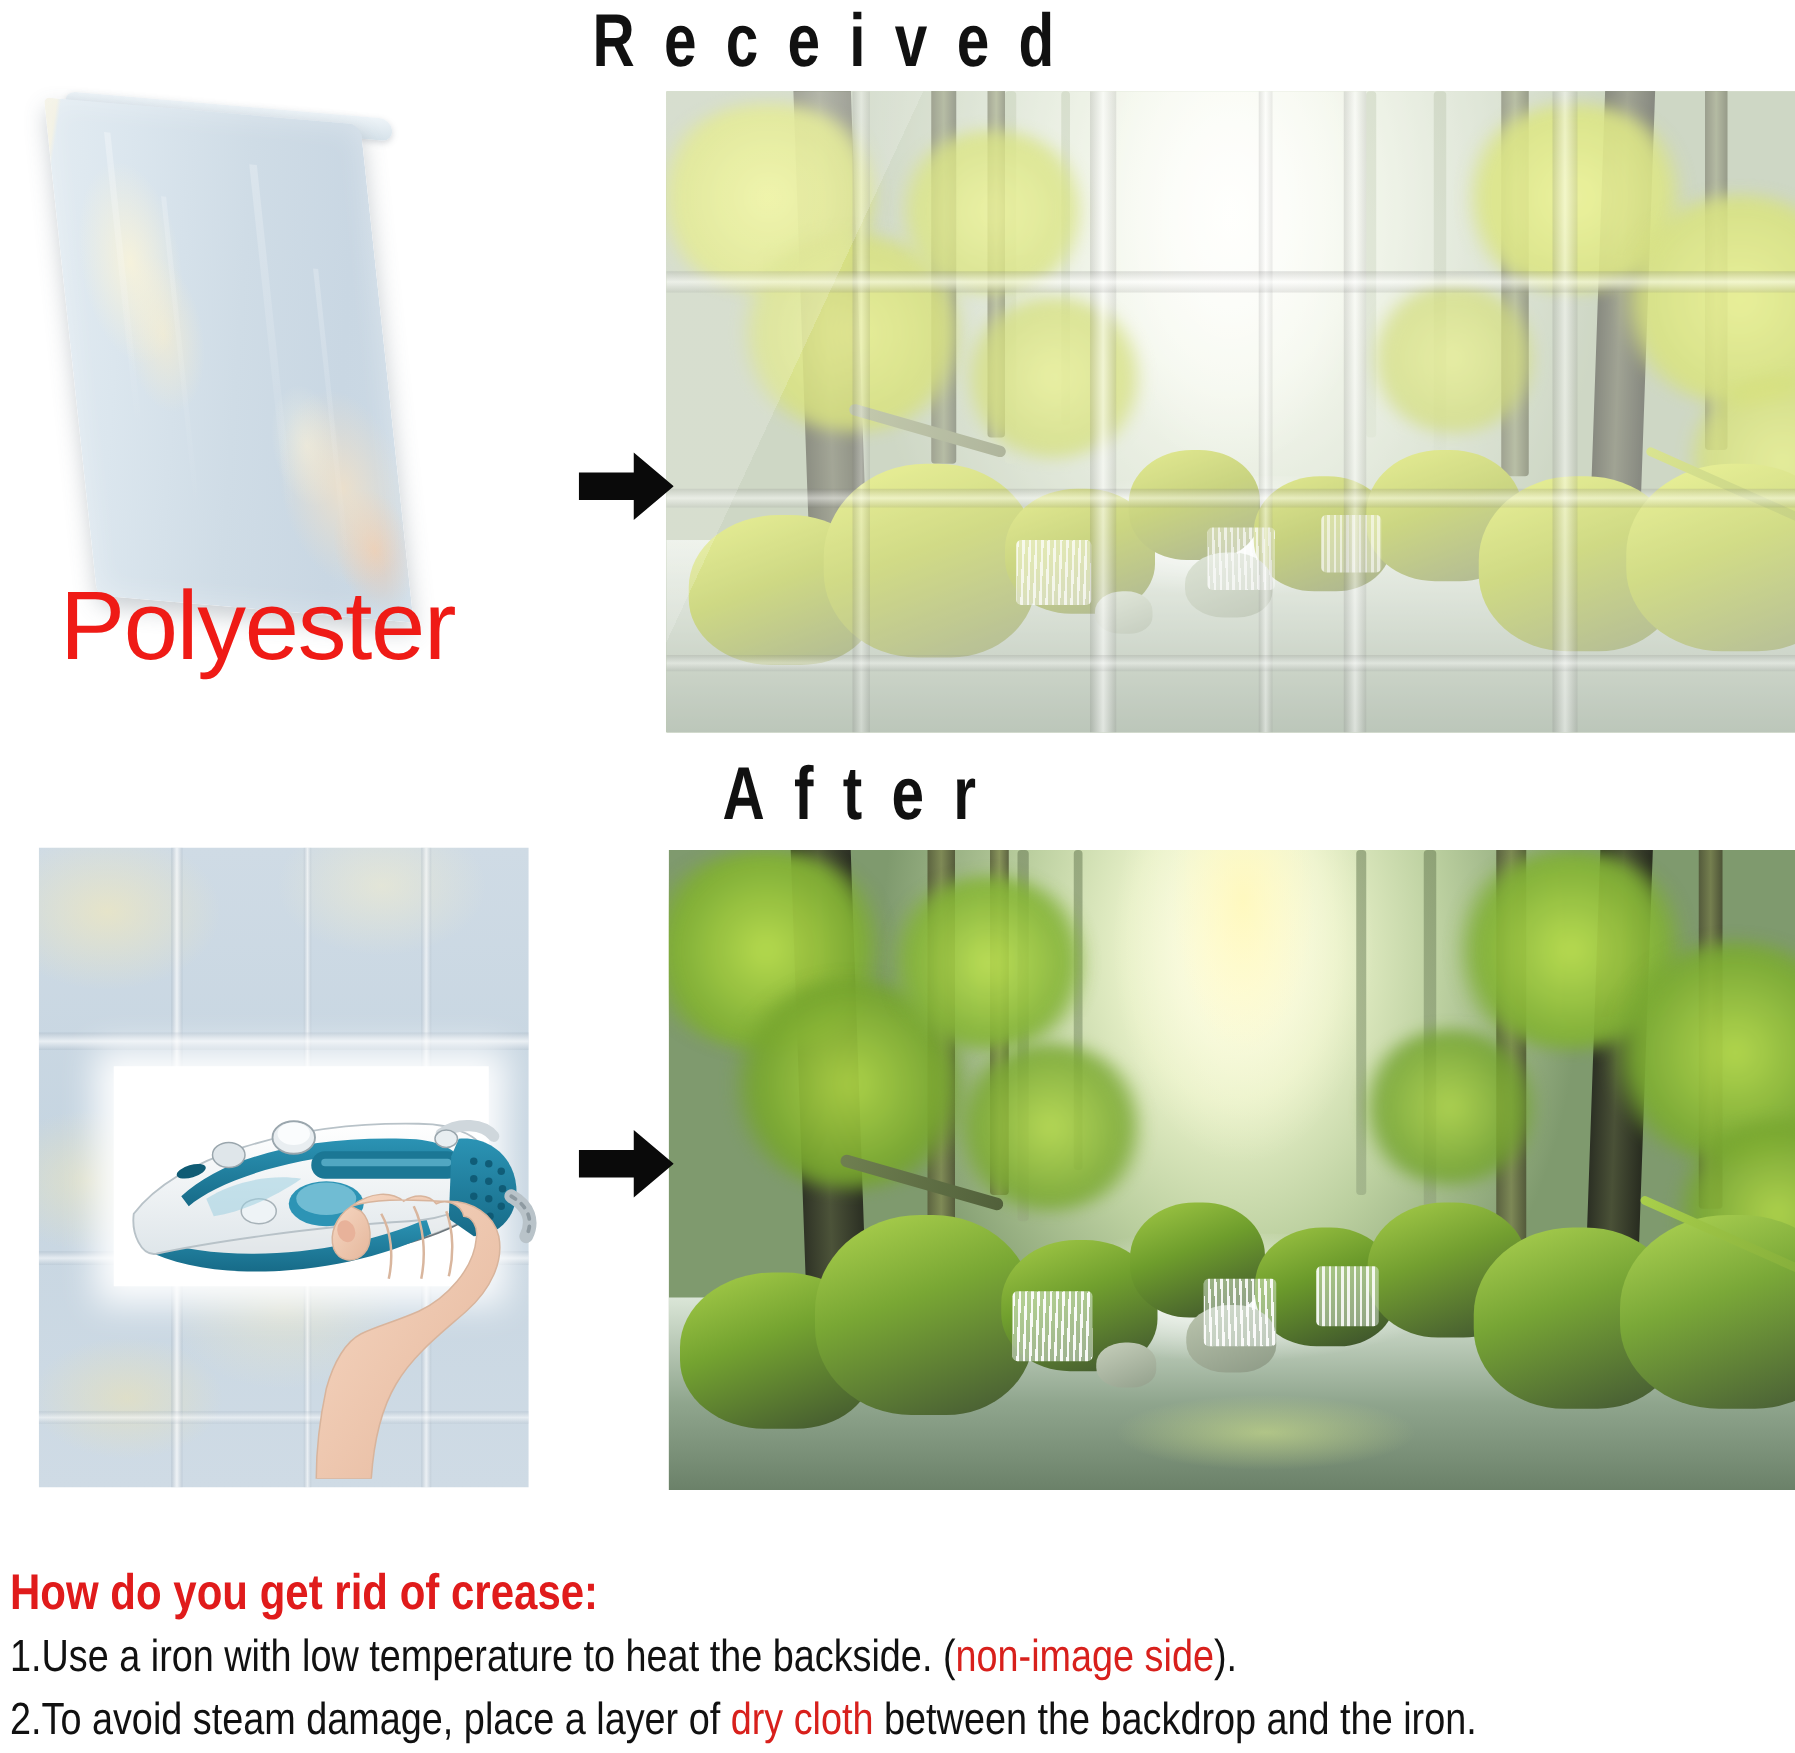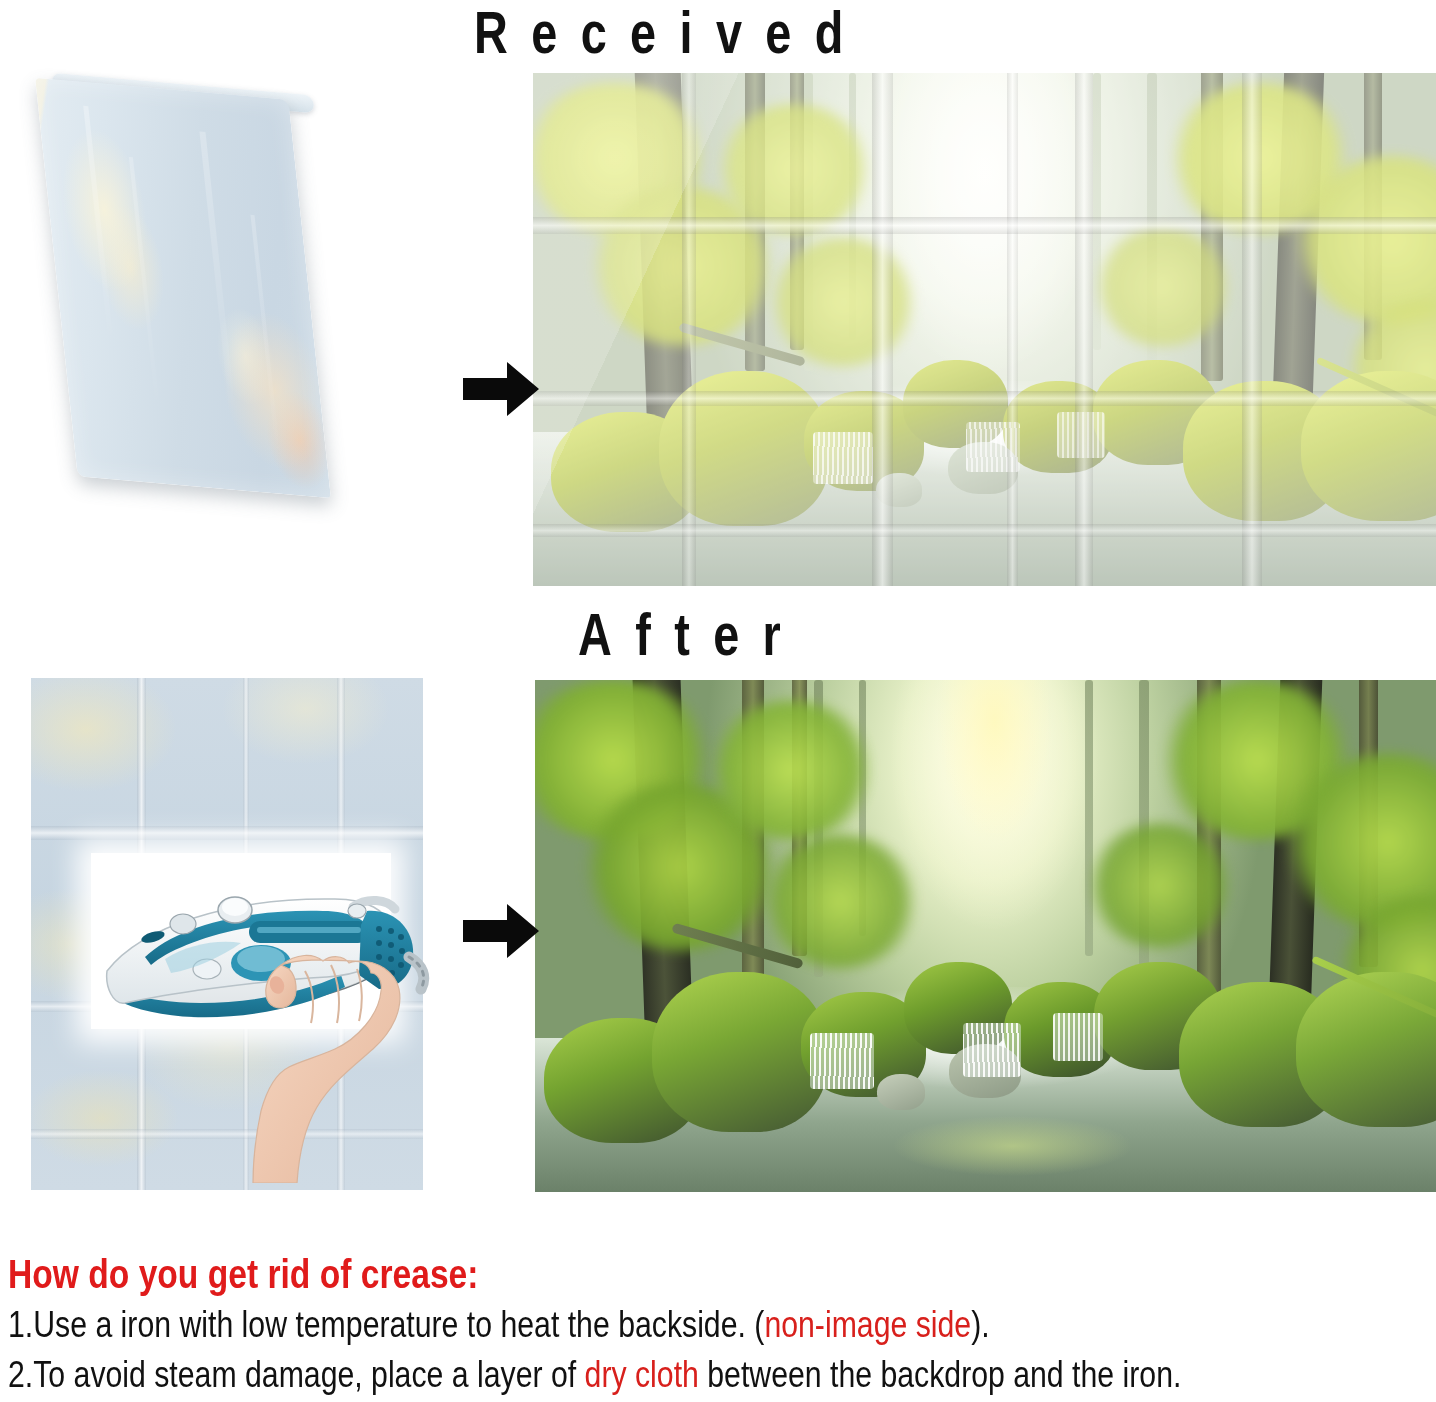--- a/index.html
+++ b/index.html
@@ -88,20 +88,21 @@
   <div id="roll-wrap">
     <div id="roll-top"></div>
     <div id="roll">
       <div class="roll-streak" style="left:18%;top:6%;width:5px;height:60%;opacity:.55;"></div>
       <div class="roll-streak" style="left:34%;top:18%;width:4px;height:64%;opacity:.4;"></div>
       <div class="roll-streak" style="left:63%;top:10%;width:6px;height:72%;opacity:.45;"></div>
       <div class="roll-streak" style="left:80%;top:30%;width:4px;height:60%;opacity:.4;"></div>
     </div>
   </div>
 
+  <div id="polyester">Polyester</div>
 
   <svg class="arrow" id="arrow-top" viewBox="0 0 76 62">
     <polygon points="0,20 44,20 44,4 76,31 44,58 44,42 0,42" fill="#0a0a0a"></polygon>
   </svg>
 
   <div class="photo" id="photo-received" style="left:533px;top:73px;width:903px;height:513px;">
     <div class="forest">
 
       <div class="f-base" style="background:
           radial-gradient(ellipse 300px 430px at 50% 18%, #fbfdf6 0%, #eef3e4 34%, #d7e0cd 62%, #b9c6ac 100%),

